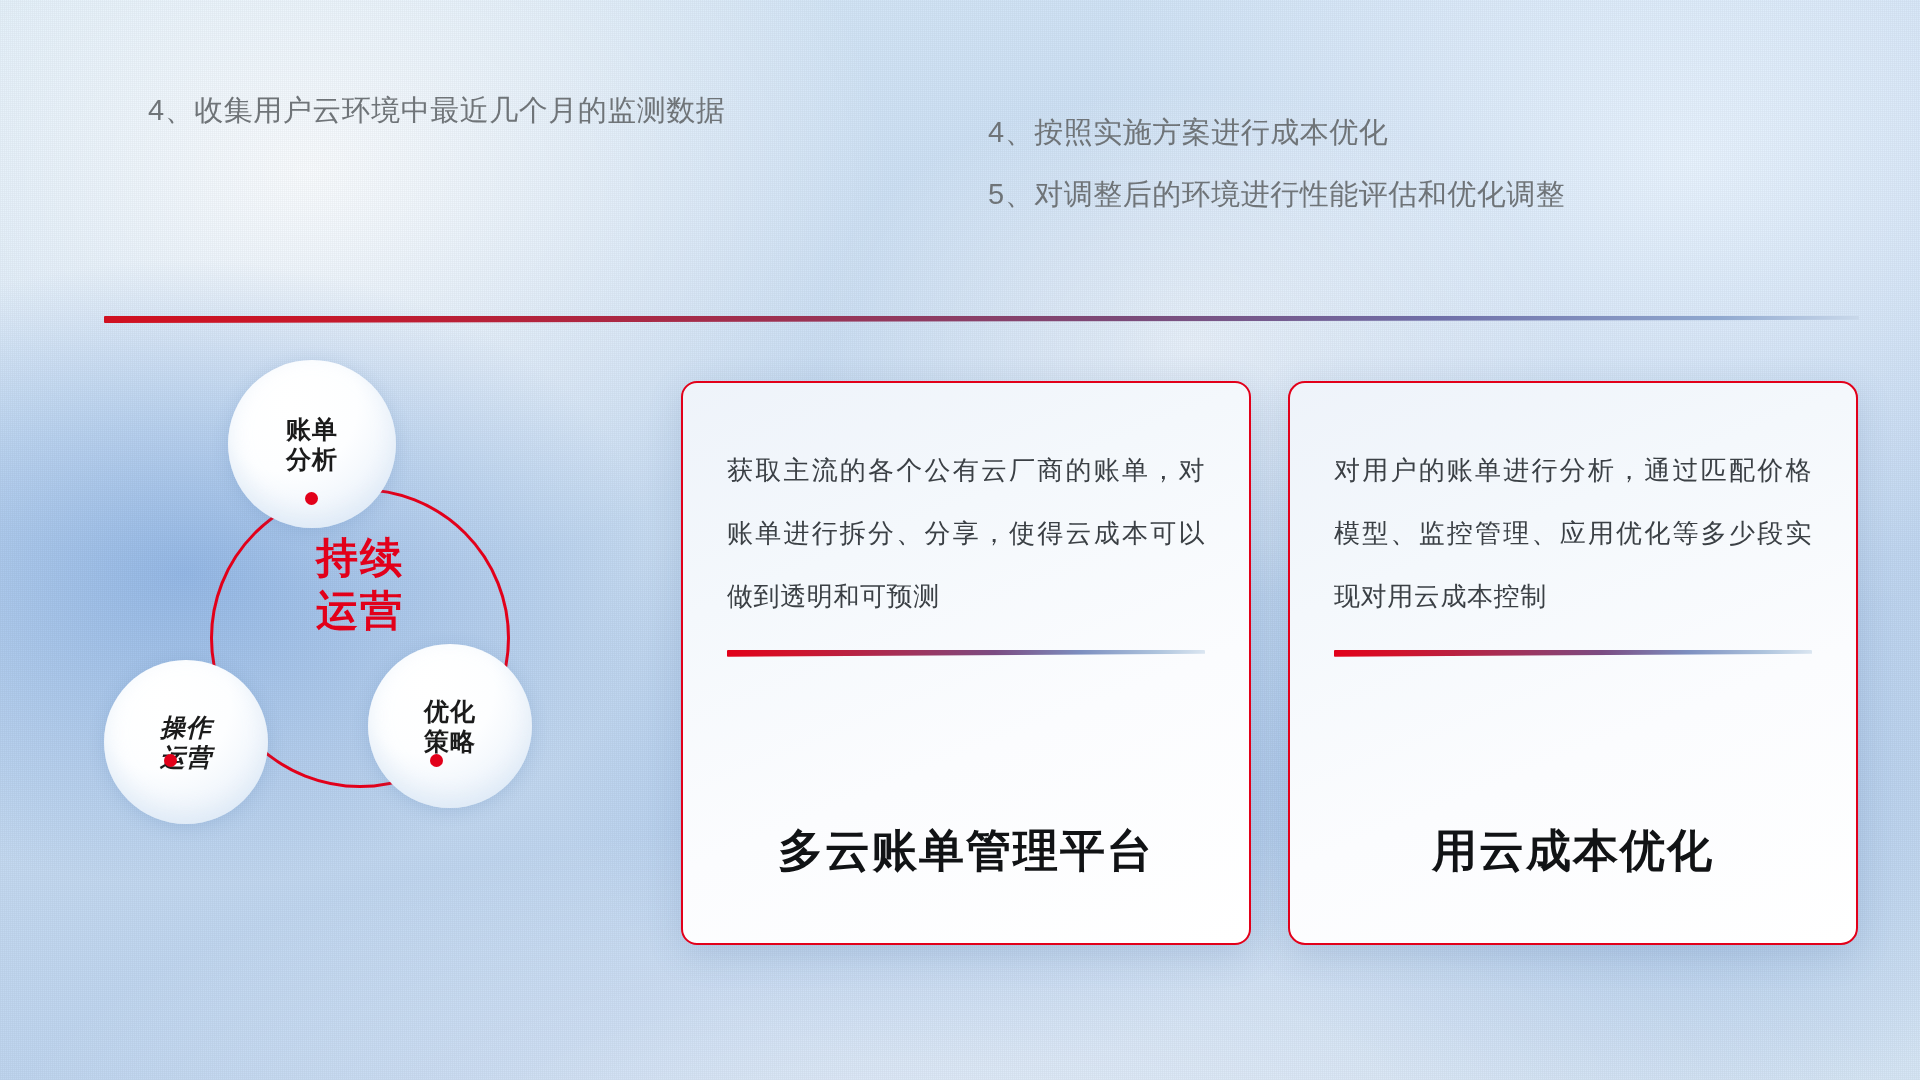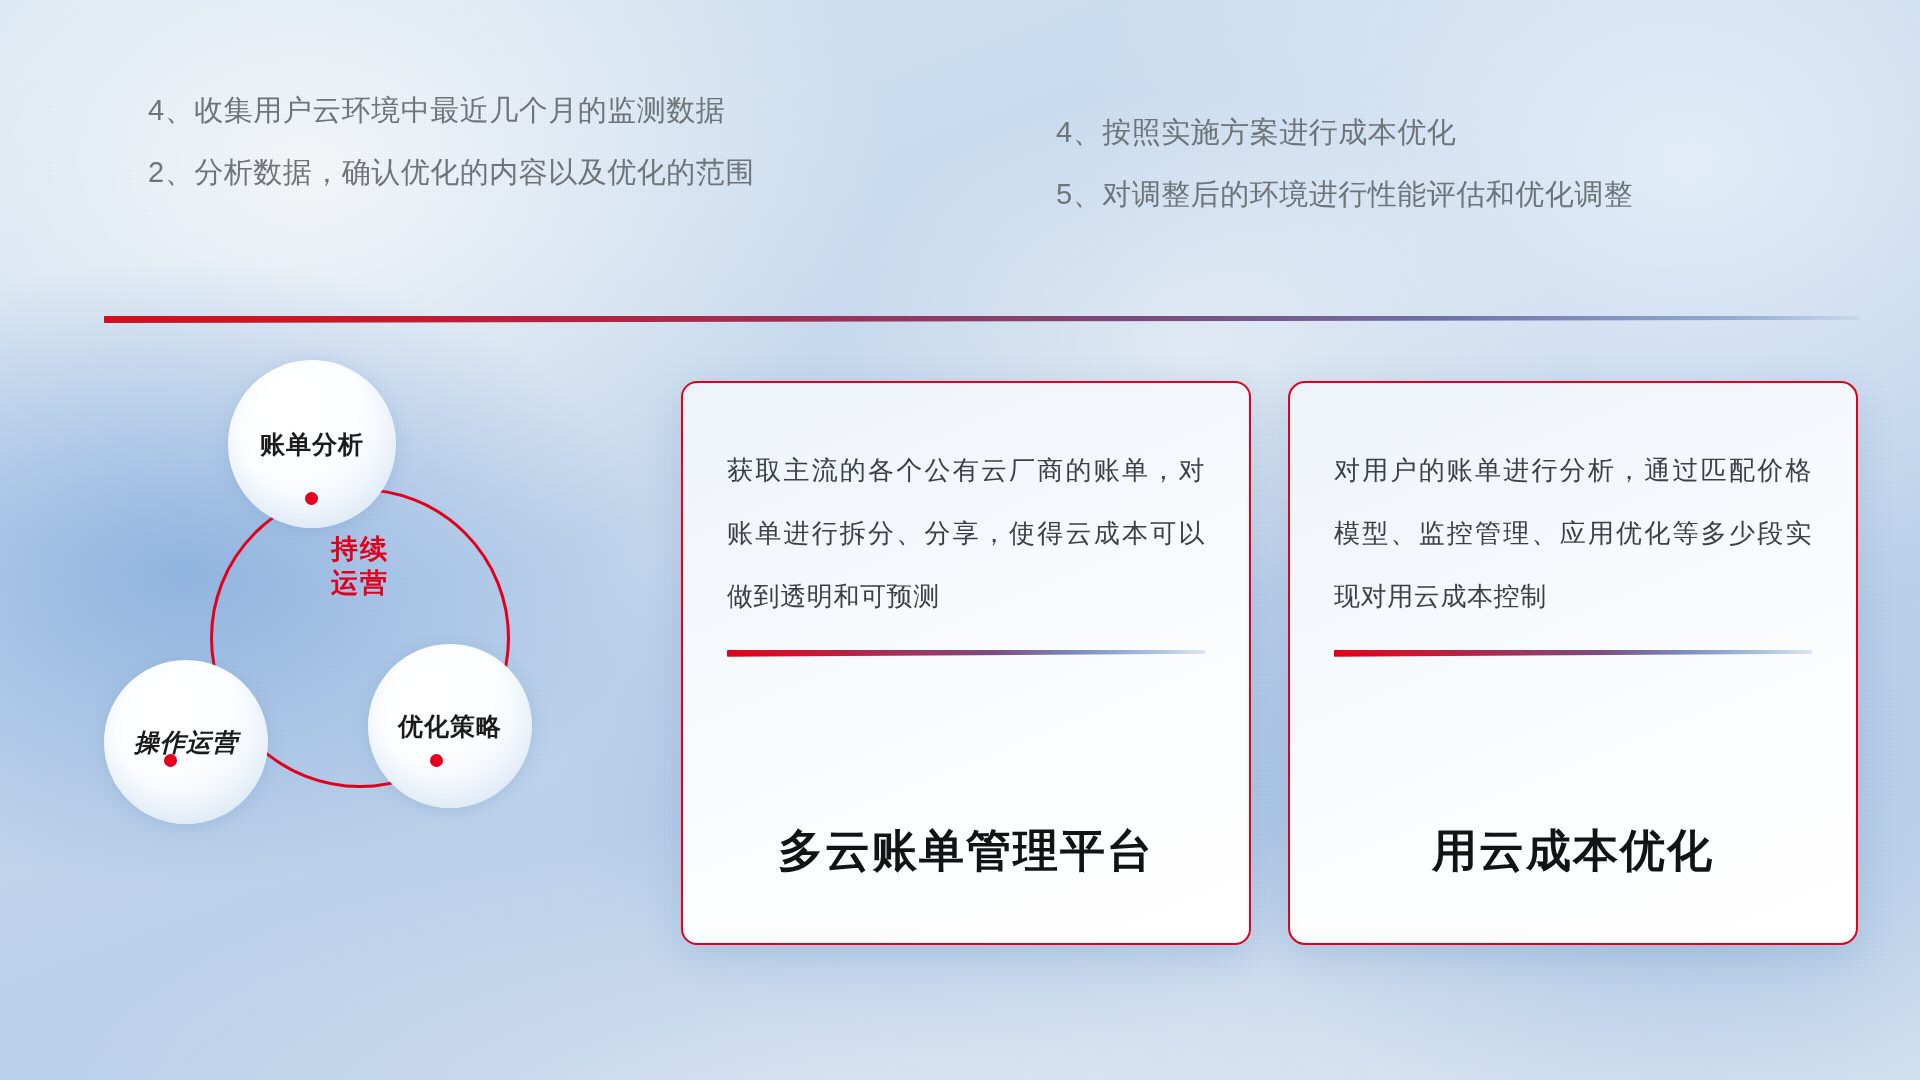--- a/index.html
+++ b/index.html
@@ -48,21 +48,21 @@
   .bg-noise{
     position:absolute; inset:0; opacity:.05;
     background-image:repeating-linear-gradient(0deg, rgba(0,0,0,.5) 0 1px, rgba(0,0,0,0) 1px 2px),
                      repeating-linear-gradient(90deg, rgba(0,0,0,.5) 0 1px, rgba(0,0,0,0) 1px 2px);
   }
 
   
   #lists{ position:absolute; left:0; top:0; width:1920px; }
   .list-col{ position:absolute; }
   #list-left{ left:148px; top:96px; }
-  #list-right{ left:1056px; top:118px; }
+  #list-right{ left:988px; top:118px; }
   .list-item{
     font-size:29px;
     line-height:1.0;
     color:#6f7478;
     margin-bottom:33px;
     white-space:nowrap;
     letter-spacing:.5px;
   }
 
   
@@ -78,37 +78,37 @@
   .ring{
     position:absolute; border:3px solid #e2001a; border-radius:50%;
     background:transparent;
   }
   #ring-main{ left:114px; top:136px; width:300px; height:300px; }
   .bubble{
     position:absolute; border-radius:50%;
     background:
       radial-gradient(circle at 36% 26%, #ffffff 0%, #fdfeff 42%, #eef4fb 74%, #e4edf8 100%);
     box-shadow:0 3px 16px rgba(90,130,180,.22), inset 0 -10px 22px rgba(200,220,240,.4);
-    display:flex; flex-direction:row; align-items:center; justify-content:center;
+    display:flex; flex-direction:column; align-items:center; justify-content:center;
   }
   .bubble span{
     font-size:25px; font-weight:700; color:#1b1b1b; line-height:1.22; letter-spacing:1px;
   }
   #bubble-top{ left:132px; top:8px; width:168px; height:168px; }
   #bubble-left{ left:8px; top:308px; width:164px; height:164px;font-style:italic; }
   #bubble-right{ left:272px; top:292px; width:164px; height:164px;text-align:center; }
 
   .dot{ position:absolute; width:13px; height:13px; border-radius:50%; background:#e2001a; }
   #dot-top{ left:209px; top:140px; }
   #dot-left{ left:68px; top:402px; }
   #dot-right{ left:334px; top:402px; }
 
   #venn-center{
     position:absolute; left:114px; top:180px; width:300px; text-align:center;
-    font-size:27px; font-weight:700; color:#e2001a; line-height:1.26; letter-spacing:2px;
+    font-size:42px; font-weight:700; color:#e2001a; line-height:1.26; letter-spacing:2px;
   }
 
   
   .card{
     position:absolute; top:381px; width:570px; height:564px;
     border:2px solid #e2001a; border-radius:16px;
     background:linear-gradient(158deg, #eef3fa 0%, #f4f8fc 30%, #fbfcfe 62%, #ffffff 100%);
     box-shadow:0 10px 34px rgba(86,122,166,.20);
     padding:56px 44px 4px 44px;
     display:flex; flex-direction:column;
@@ -145,21 +145,20 @@
   <div class="bg-blue-3"></div>
   <div class="bg-white-mid"></div>
   <div class="bg-white-bottom"></div>
   <div class="bg-noise"></div>
 </div>
 
 <div id="lists">
 
   <div class="list-col" id="list-left">
     <div class="list-item">4、收集用户云环境中最近几个月的监测数据</div>
-    <div class="list-item">2、分析数据，确认优化的内容以及优化的范围</div>
   </div>
 
   <div class="list-col" id="list-right">
     <div class="list-item">4、按照实施方案进行成本优化</div>
     <div class="list-item">5、对调整后的环境进行性能评估和优化调整</div>
   </div>
 
 </div>
 
 <div id="divider"></div>

